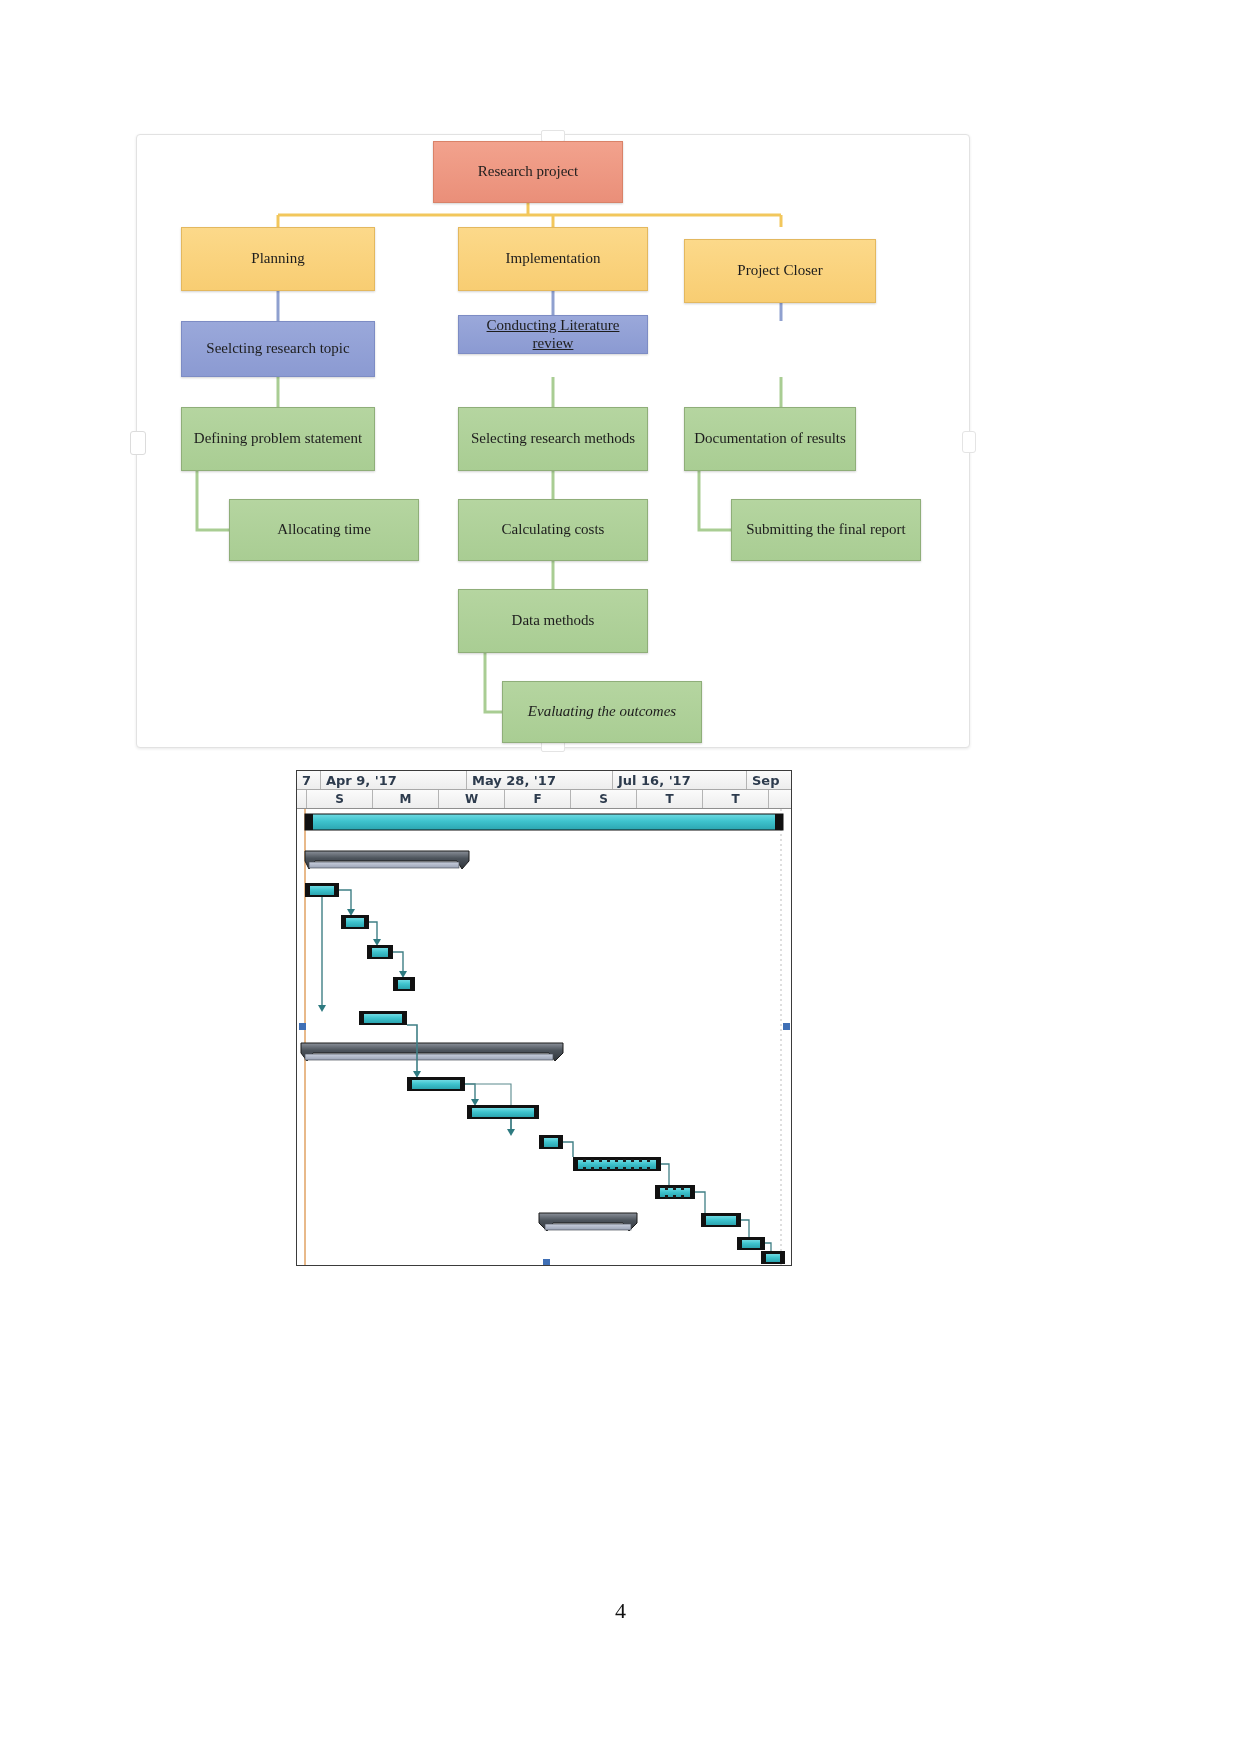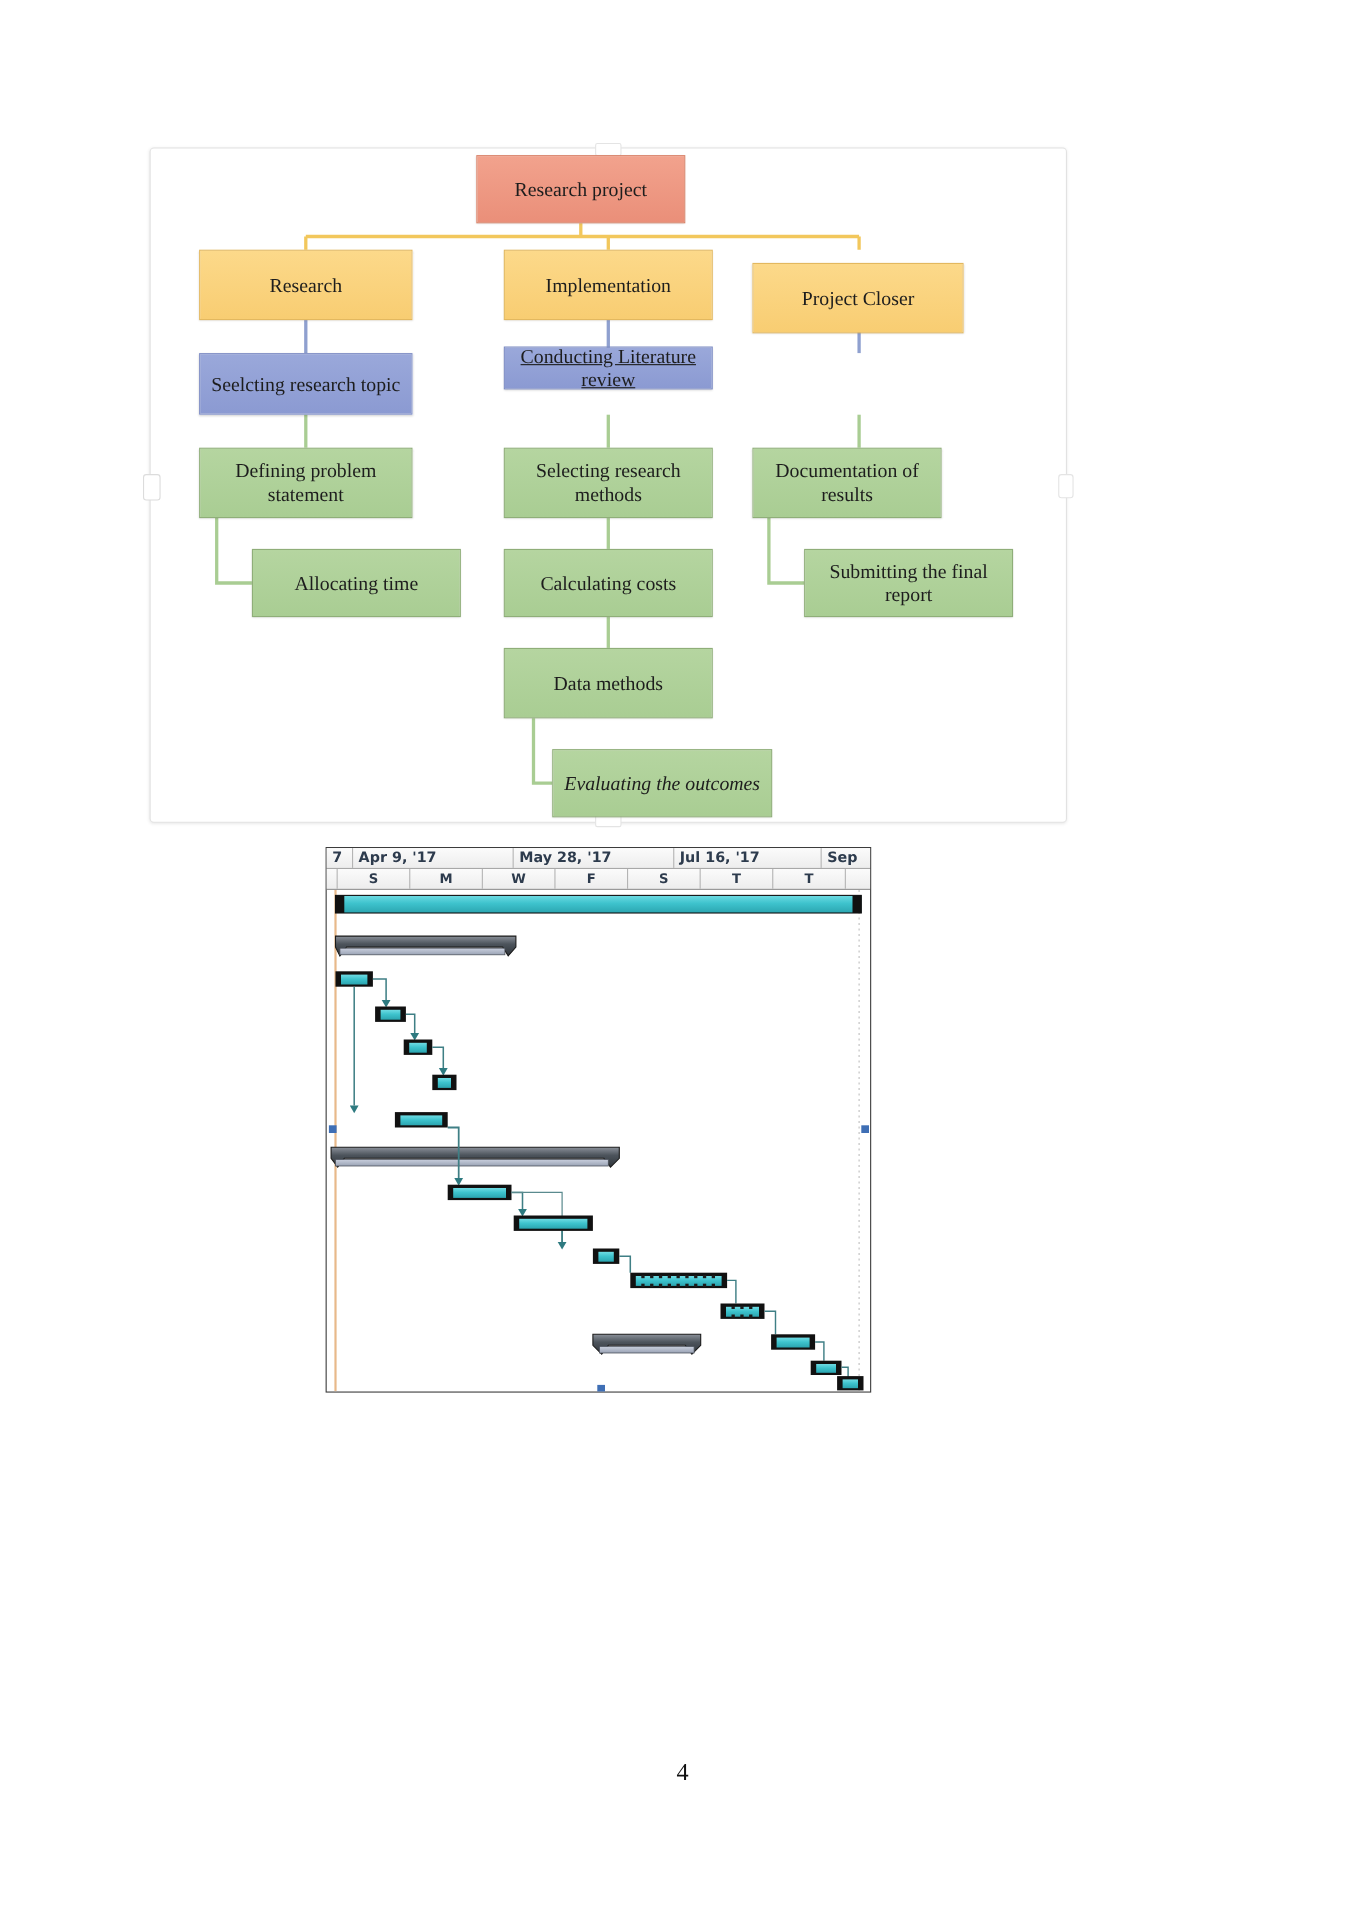--- a/index.html
+++ b/index.html
@@ -42,21 +42,21 @@
     pointer-events: none;
   }
   .node {
     position: absolute;
     box-sizing: border-box;
     display: flex;
     align-items: center;
     justify-content: center;
     text-align: center;
     font-family: "Liberation Serif", serif;
-    font-size: 18px;
+    font-size: 15px;
     color: #1d1d1d;
     line-height: 1.15;
     padding: 14px 6px;
     border: 1px solid rgba(90,90,90,0.55);
     box-shadow: 0 1px 2px rgba(0,0,0,0.18);
   }
   .node.root {
     background: linear-gradient(180deg,#f2a28d 0%, #ea8f79 100%);
     border-color: #d98268;
   }
@@ -230,21 +230,21 @@
 
       <path d="M416,426 L416,454" stroke="#a9cd93" stroke-width="3" fill="none"></path>
 
       <path d="M348,518 L348,577 L365,577" stroke="#a9cd93" stroke-width="3" fill="none"></path>
     </svg>
 
     <div class="node root" style="left:296px;top:6px;width:190px;height:62px;">
         <span>Research project</span>
       </div>
     <div class="node phase" style="left:44px;top:92px;width:194px;height:64px;">
-        <span>Research</span>
+        <span>Planning</span>
       </div>
     <div class="node phase" style="left:321px;top:92px;width:190px;height:64px;">
         <span>Implementation</span>
       </div>
     <div class="node phase" style="left:547px;top:104px;width:192px;height:64px;">
         <span>Project Closer</span>
       </div>
     <div class="node blue" style="left:44px;top:186px;width:194px;height:56px;">
         <span>Seelcting research topic</span>
       </div>

